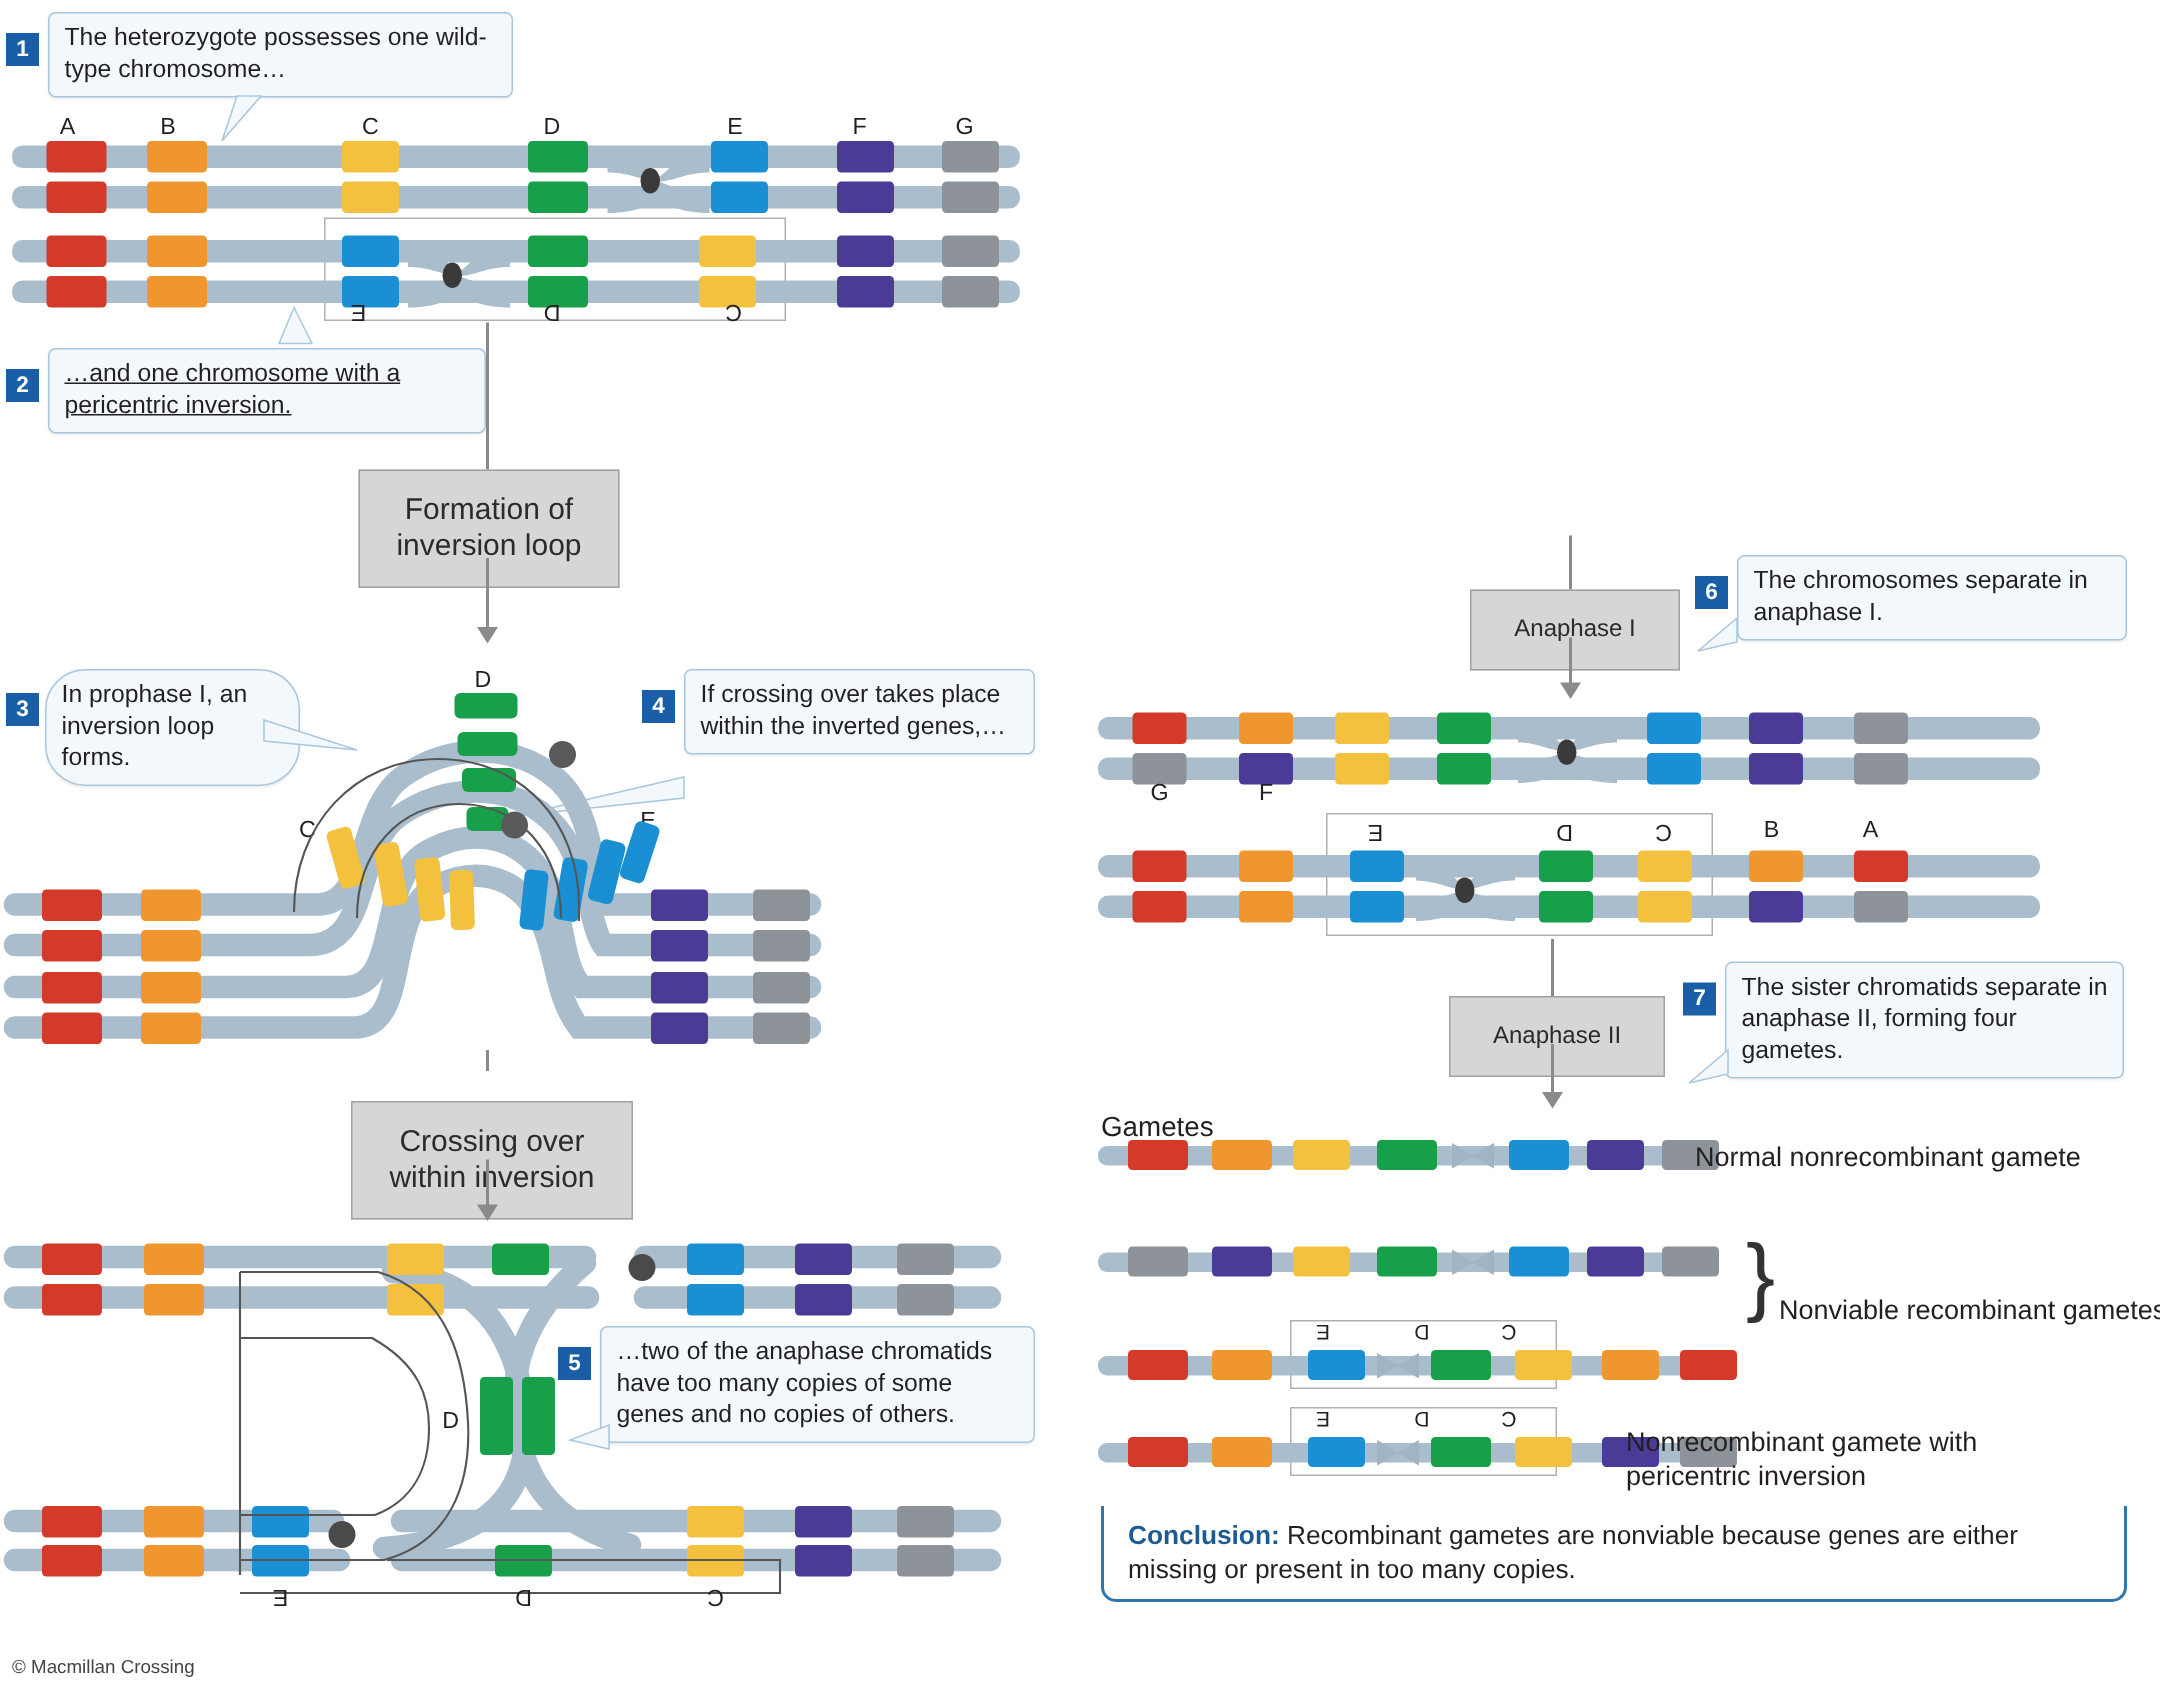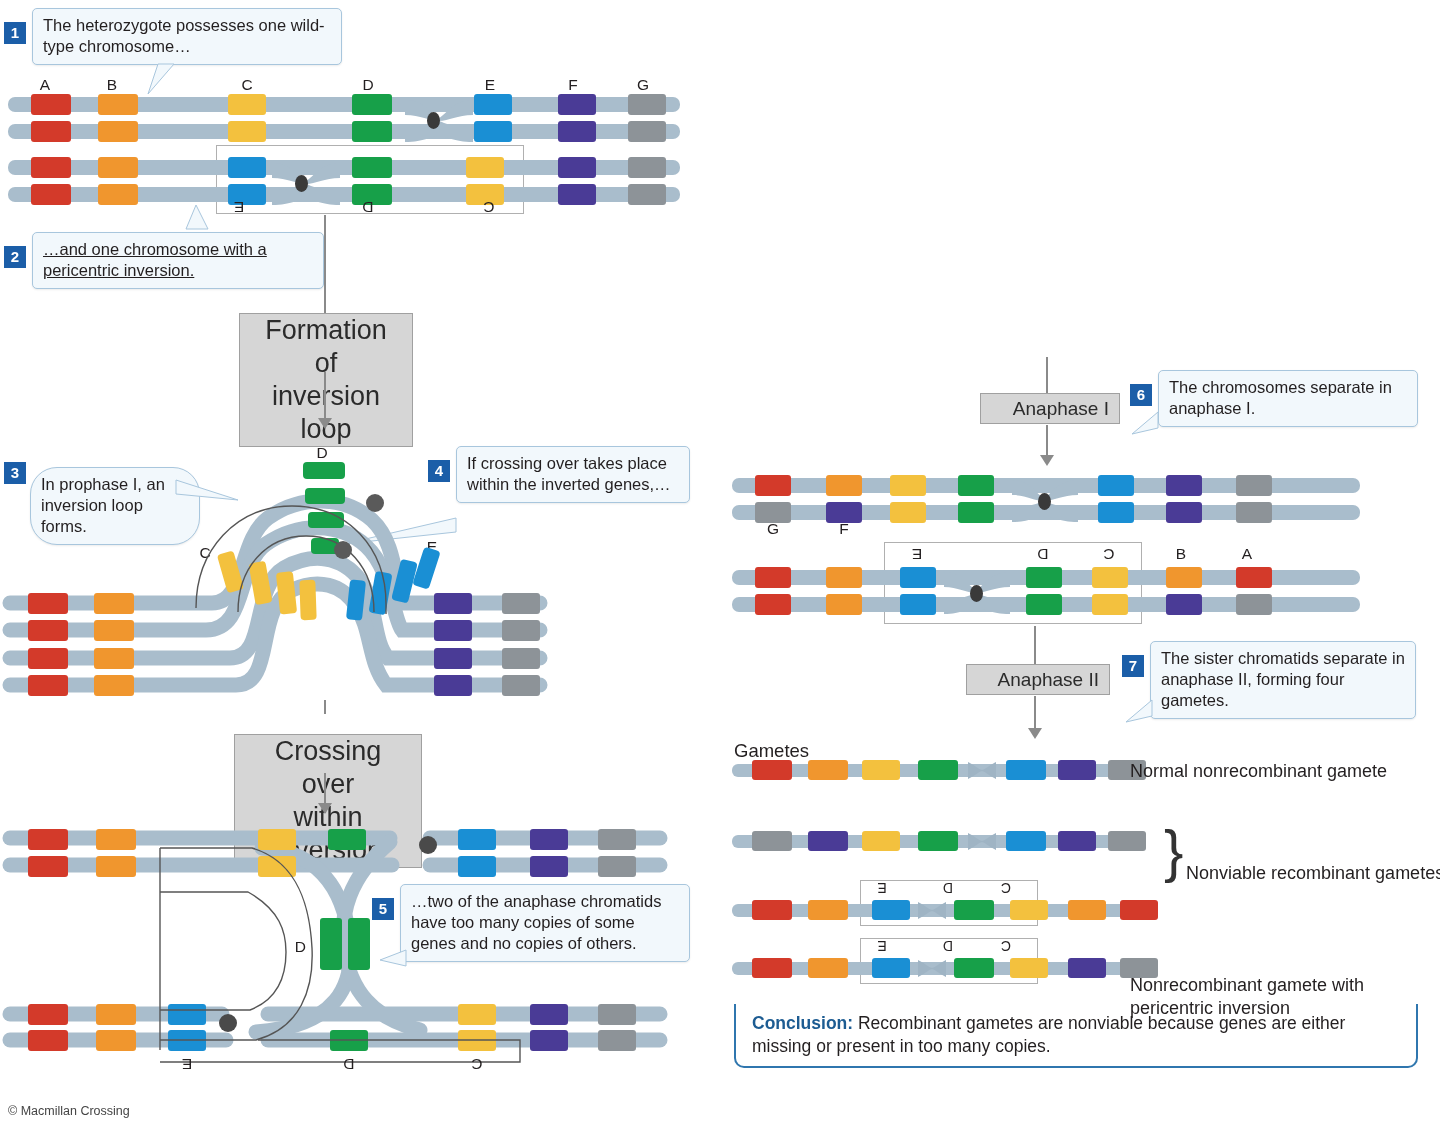--- a/index.html
+++ b/index.html
@@ -8,22 +8,22 @@
 
   
   .callout{position:absolute;background:#f2f8fc;border:1px solid #a8c6dd;border-radius:5px;
            padding:6px 10px 7px 10px;font-size:16.5px;line-height:1.27;color:#231f20;
            box-shadow:0 1px 2px rgba(0,0,0,.08);}
   .badge{position:absolute;width:22px;height:22px;background:#1b5ea8;color:#fff;
          font-size:15px;font-weight:bold;line-height:22px;text-align:center;}
 
   
   .procbox{position:absolute;background:#d6d6d6;border:1px solid #a0a0a0;
-           text-align:center;font-size:27px;line-height:1.22;padding:0 12px;color:#2b2b2b;}
-  .procbox.small{font-size:19px;padding:3px 10px;text-align:right;}
+           text-align:center;font-size:20px;line-height:1.22;padding:14px 12px;color:#2b2b2b;}
+  .procbox.small{font-size:16px;padding:16px 10px;}
 
   
   .arrline{position:absolute;background:#8a8a8a;width:2px;}
   .arrhead{position:absolute;width:0;height:0;border-left:7px solid transparent;
            border-right:7px solid transparent;border-top:11px solid #8a8a8a;}
 
   
   .arm{position:absolute;background:#a9bdcc;border-radius:7px;height:15px;}
   .gene{position:absolute;height:21px;border-radius:3px;}
   .cen{position:absolute;width:13px;height:17px;border-radius:50%;background:#3a3a3a;}
@@ -130,21 +130,21 @@
 <div class="procbox" style="left:239px;top:313px;width:148px;">
   <div>Formation of</div>
   <div>inversion loop</div>
 </div>
 <div class="arrline" style="left:324px;top:372px;height:48px;"></div>
 <div class="arrhead" style="left:318px;top:418px;"></div>
 
 <div class="badge" style="left:4px;top:462px;">
   <span>3</span>
 </div>
-<div class="callout" style="left:30px;top:467px;width:148px;border-radius:27px;">
+<div class="callout" style="left:30px;top:446px;width:148px;border-radius:27px;">
   <span>In prophase I, an inversion loop forms.</span>
 </div>
 <svg width="70" height="26" style="left:176px;top:478px;">
   <polygon points="0,2 0,16 62,22" fill="#f2f8fc" stroke="#a8c6dd" stroke-width="1"></polygon>
 </svg>
 
 <div class="badge" style="left:428px;top:460px;">
   <span>4</span>
 </div>
 <div class="callout" style="left:456px;top:446px;width:212px;">
@@ -442,18 +442,18 @@
   <rect x="0" y="4" width="396" height="13" rx="6" fill="#a9bdcc"></rect>
   <rect x="20" y="0" width="40" height="20" rx="3" fill="#d33a2a"></rect>
   <rect x="76" y="0" width="40" height="20" rx="3" fill="#f0962e"></rect>
   <rect x="140" y="0" width="38" height="20" rx="3" fill="#1a8fd4"></rect>
   <path d="M186,2 C194,6 196,9 200,10 C204,9 206,6 214,2 L214,19 C206,15 204,12 200,11 C196,12 194,15 186,19 Z" fill="#9fb4c4"></path>
   <rect x="222" y="0" width="40" height="20" rx="3" fill="#17a049"></rect>
   <rect x="278" y="0" width="38" height="20" rx="3" fill="#f3c13e"></rect>
   <rect x="336" y="0" width="38" height="20" rx="3" fill="#4a3b96"></rect>
 </svg>
 <div class="gene" style="left:1120px;top:958px;width:38px;background:#8d9398;height:20px;"></div>
-<div class="reslabel" style="left:1130px;top:950px;width:300px;margin-top:24px;">Nonrecombinant gamete with pericentric inversion</div>
+<div class="reslabel" style="left:1084px;top:950px;width:300px;">Nonrecombinant gamete with pericentric inversion</div>
 
 <div class="concl" style="left:734px;top:1004px;width:680px;height:62px;"></div>
 <div class="concl-inner" style="left:752px;top:1012px;width:648px;">
   <b>Conclusion:</b><span> Recombinant gametes are nonviable because genes are either missing or present in too many copies.</span>
 </div>
 
 </body></html>

